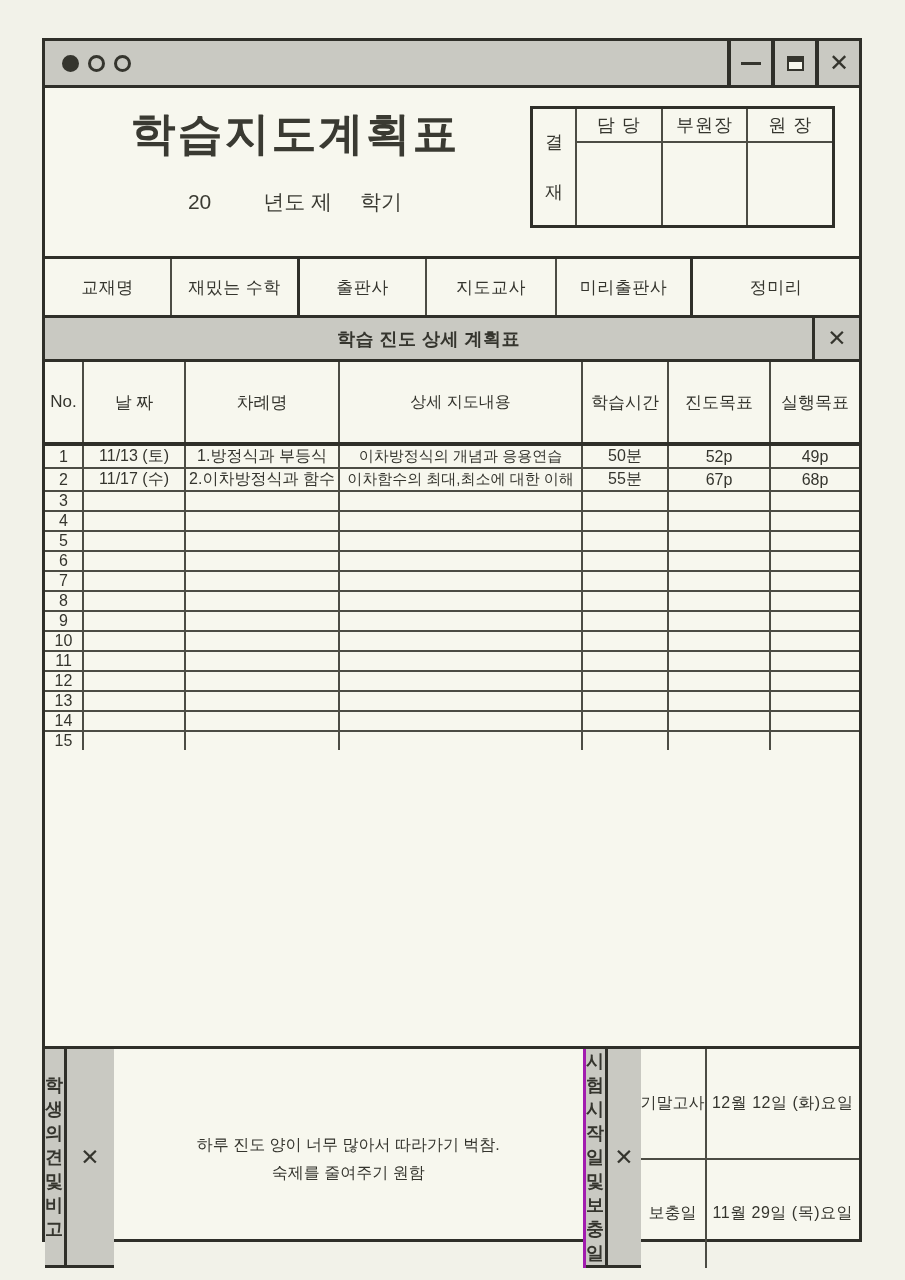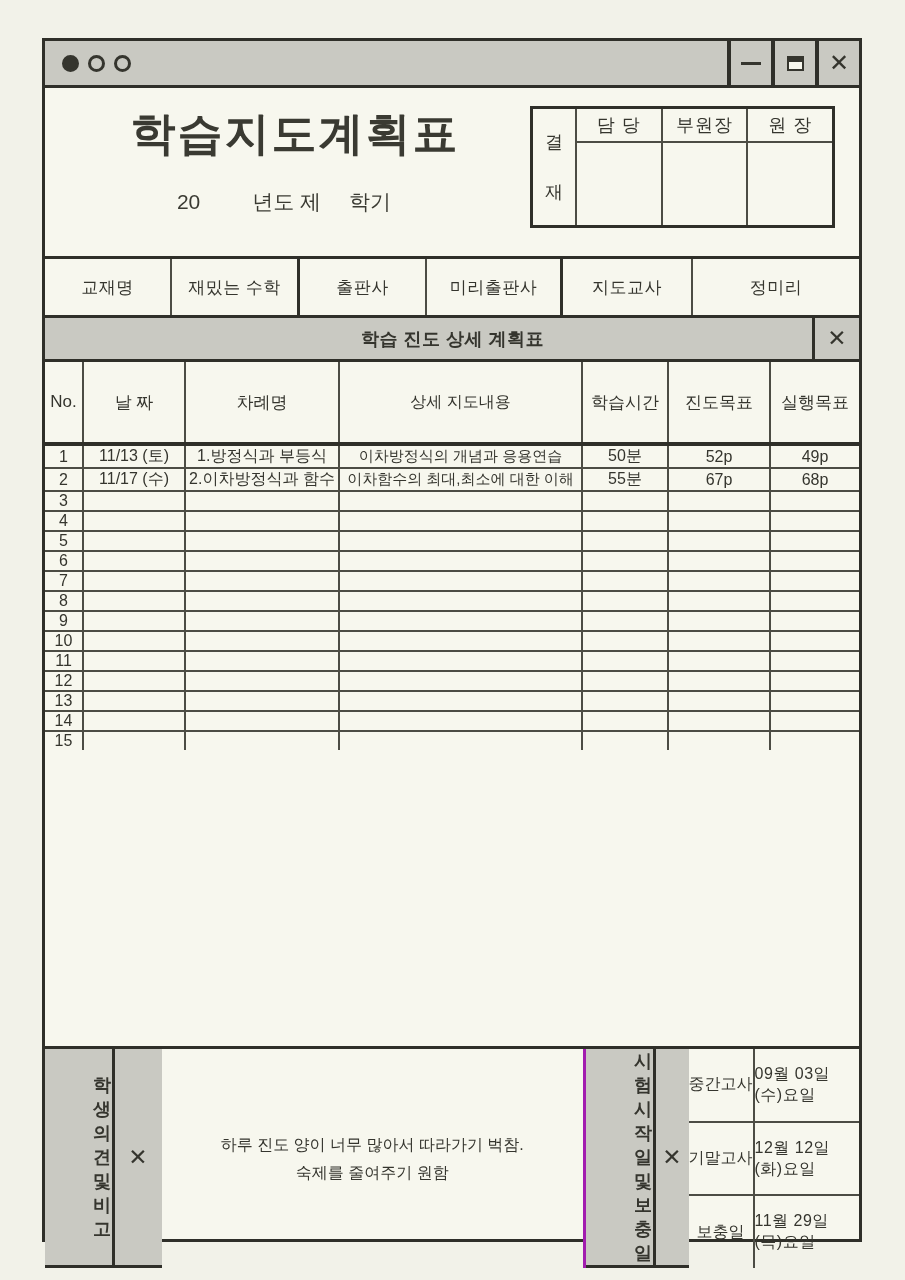--- a/index.html
+++ b/index.html
@@ -38,21 +38,21 @@
   .min-glyph { width: 20px; height: 3px; background: #35352e; }
   .max-glyph { width: 17px; height: 15px; border: 2px solid #35352e; border-top: 6px solid #35352e; background: #f7f7ee; }
   
   .header-zone { flex: 0 0 168px; position: relative; }
   .doc-title {
     position: absolute; left: 30px; top: 16px; width: 440px;
     text-align: center; font-size: 45px; font-weight: bold;
     letter-spacing: 2px; color: #3a3a32;
   }
   .doc-subtitle {
-    position: absolute; left: 19px; top: 100px; width: 440px;
+    position: absolute; left: 30px; top: 100px; width: 440px;
     text-align: center; font-size: 21px; color: #3a3a32;
   }
   .doc-subtitle .gap-lg { display: inline-block; width: 52px; }
   .doc-subtitle .gap-sm { display: inline-block; width: 28px; }
   .approval {
     position: absolute; right: 24px; top: 18px;
     width: 305px; height: 122px;
     border: 3px solid #2f2f29;
     display: grid;
     grid-template-columns: 42px 1fr 1fr 1fr;
@@ -88,21 +88,21 @@
   .m4 { flex: 0 0 130px; border-right: 2px solid #4c4c44; }
   .m5 { flex: 1; }
   
   .section-bar {
     background: #c9c9c2;
     display: flex; align-items: stretch;
     border-bottom: 3px solid #2f2f29;
   }
   .section-bar .bar-title {
     flex: 1; display: flex; align-items: center; justify-content: center;
-    font-size: 18px; font-weight: 600; letter-spacing: .5px; margin-left: 48px;
+    font-size: 18px; font-weight: 600; letter-spacing: .5px;
   }
   .section-bar .bar-close {
     border-left: 3px solid #2f2f29;
     display: flex; align-items: center; justify-content: center;
     font-size: 23px; cursor: default;
   }
   .plan-bar { flex: 0 0 44px; }
   .plan-bar .bar-close { flex: 0 0 47px; }
   
   .plan-table { flex: 0 0 684px; display: flex; flex-direction: column; }
@@ -190,22 +190,22 @@
       <div class="sign"></div>
       <div class="sign"></div>
       <div class="sign"></div>
     </div>
   </div>
 
   <div class="materials">
     <div class="mcell m0">교재명</div>
     <div class="mcell m1">재밌는 수학</div>
     <div class="mcell m2">출판사</div>
+    <div class="mcell m4">지도교사</div>
     <div class="mcell m3">미리출판사</div>
-    <div class="mcell m4">지도교사</div>
     <div class="mcell m5">정미리</div>
   </div>
 
   <div class="section-bar plan-bar">
     <div class="bar-title">학습 진도 상세 계획표</div>
     <div class="bar-close">
       <span>✕</span>
     </div>
   </div>
 
@@ -373,24 +373,20 @@
     </div>
     <div class="bottom-right">
       <div class="section-bar bottom-bar">
         <div class="bar-title">시험시작일 및 보충일</div>
         <div class="bar-close">
           <span>✕</span>
         </div>
       </div>
       <div class="exam-table">
         <div class="exam-row">
-          <div class="exam-label">중간고사</div>
-          <div class="exam-value">09월 03일 (수)요일</div>
-        </div>
-        <div class="exam-row">
           <div class="exam-label">기말고사</div>
           <div class="exam-value">12월 12일 (화)요일</div>
         </div>
         <div class="exam-row">
           <div class="exam-label">보충일</div>
           <div class="exam-value">11월 29일 (목)요일</div>
         </div>
       </div>
     </div>
   </div>

